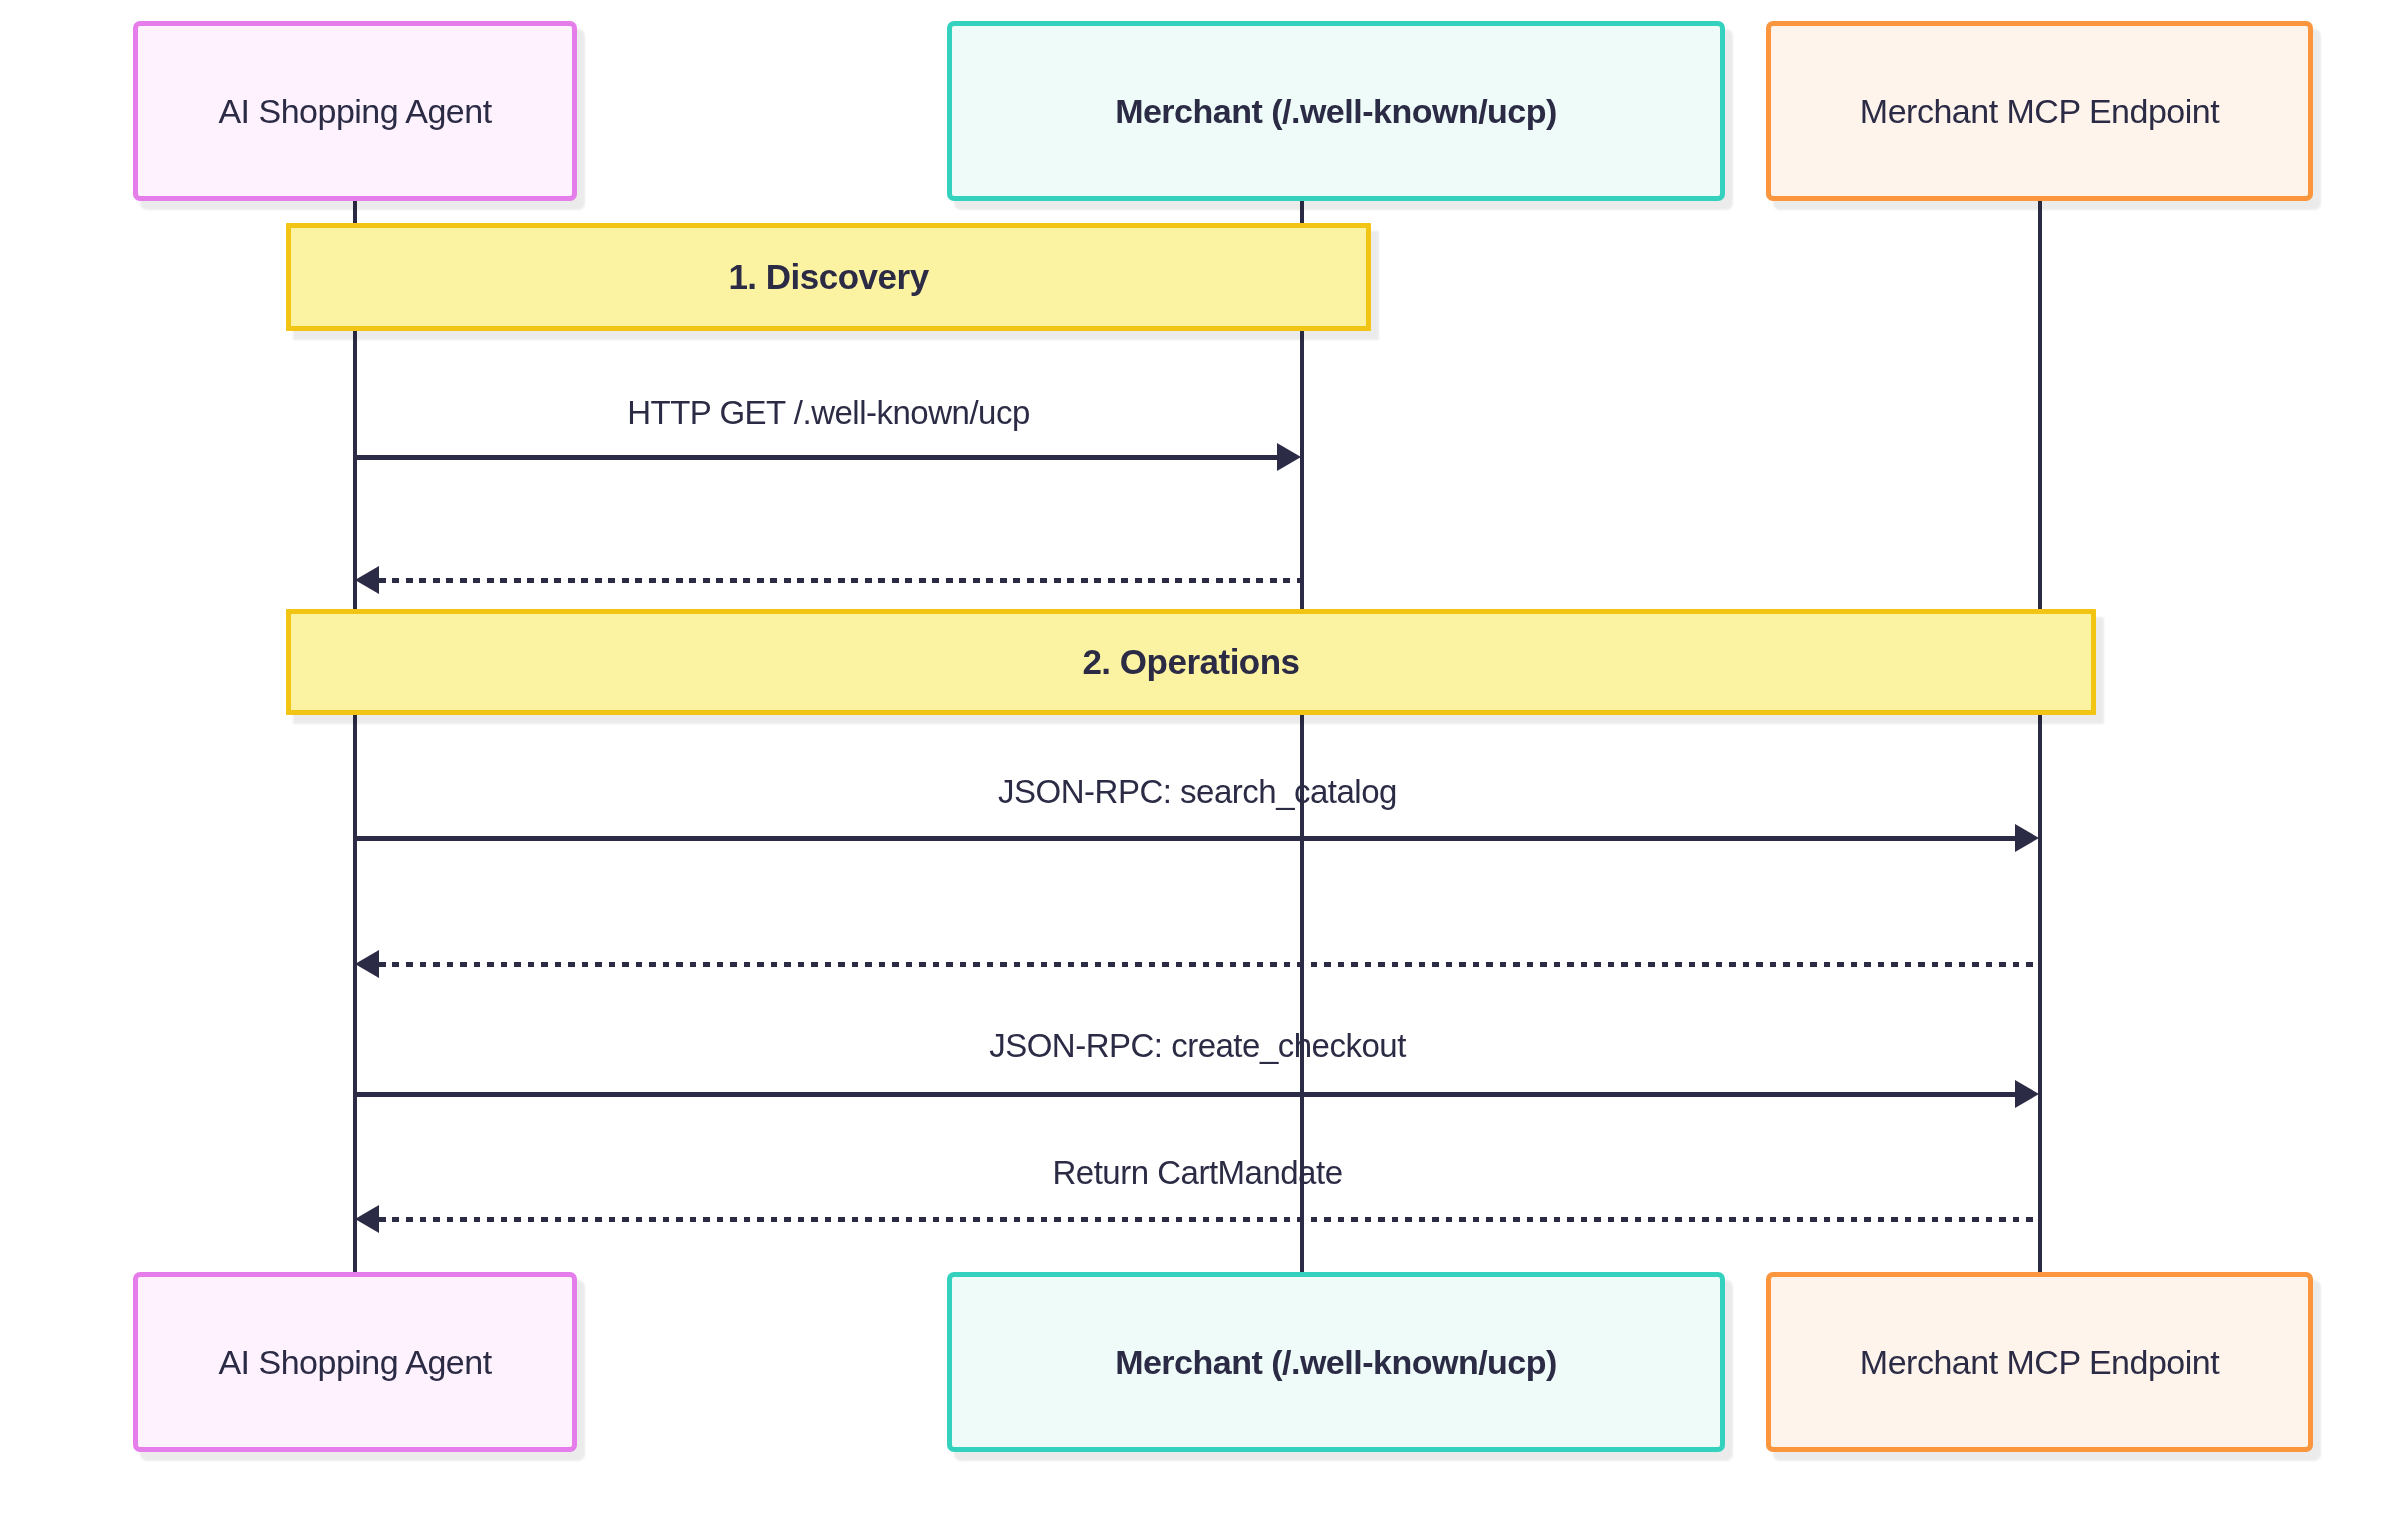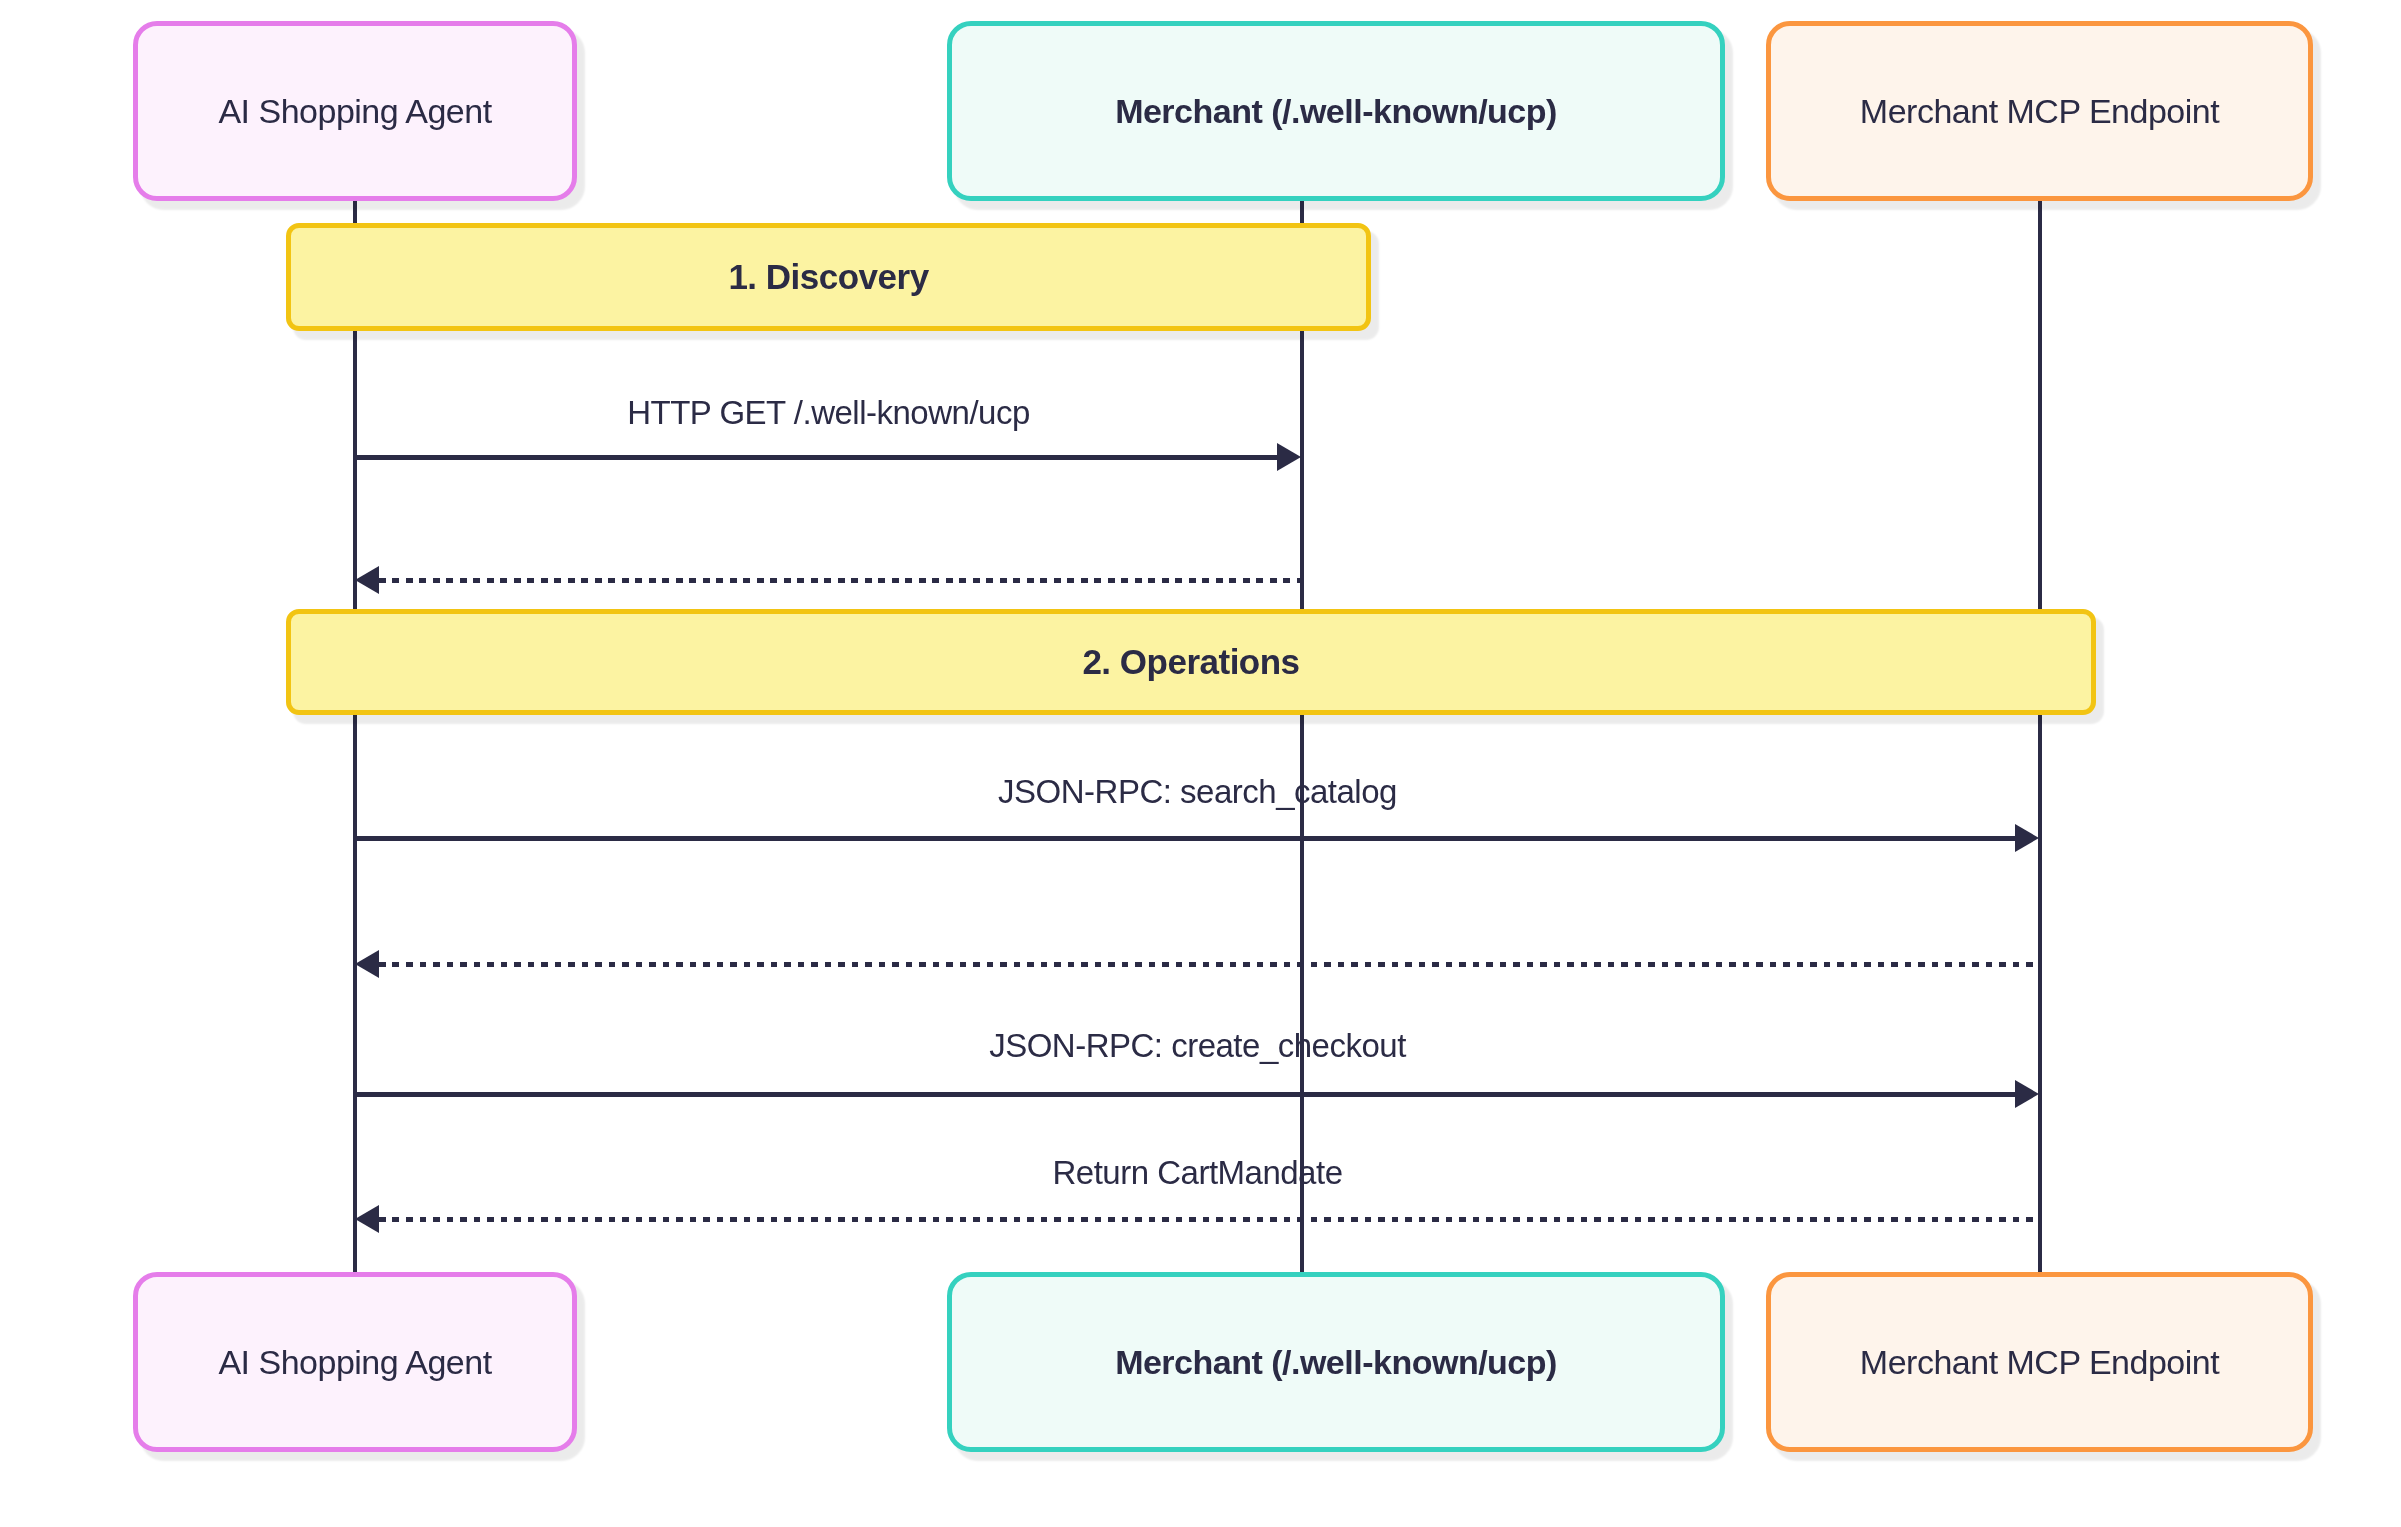--- a/index.html
+++ b/index.html
@@ -17,21 +17,21 @@
     background: var(--page-bg);
     overflow: hidden;
   }
 
   
   .actor {
     position: absolute;
     height: 180px;
     box-sizing: border-box;
     border: 5.7px solid;
-    border-radius: 24px;
+    border-radius: 7px;
     display: flex;
     align-items: center;
     justify-content: center;
     font-size: 34px;
     font-weight: 500;
     letter-spacing: -0.5px;
     color: var(--ink);
     box-shadow: 7.3px 8.3px 2.1px var(--shadow);
     z-index: 5;
   }
@@ -53,21 +53,21 @@
   .l1 { left: 353px; }
   .l2 { left: 1300px; }
   .l3 { left: 2038px; }
 
   
   .section {
     position: absolute;
     box-sizing: border-box;
     border: 5.7px solid var(--section-border);
     background: var(--section-fill);
-    border-radius: 13px;
+    border-radius: 1px;
     display: flex;
     align-items: center;
     justify-content: center;
     font-size: 35px;
     font-weight: 700;
     letter-spacing: -0.5px;
     color: var(--ink);
     box-shadow: 7.3px 8.3px 2.1px var(--shadow);
     z-index: 2;
   }

